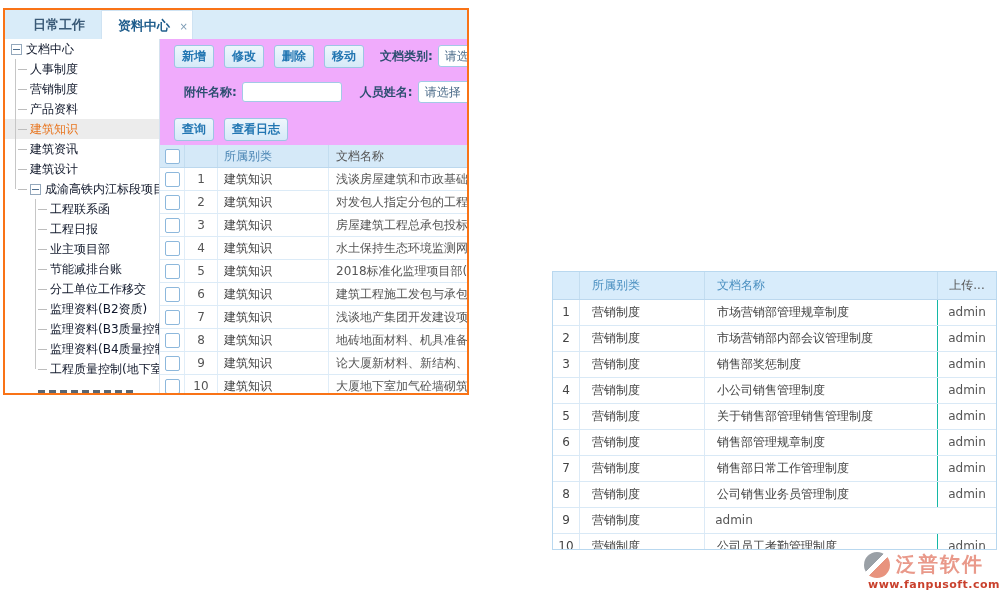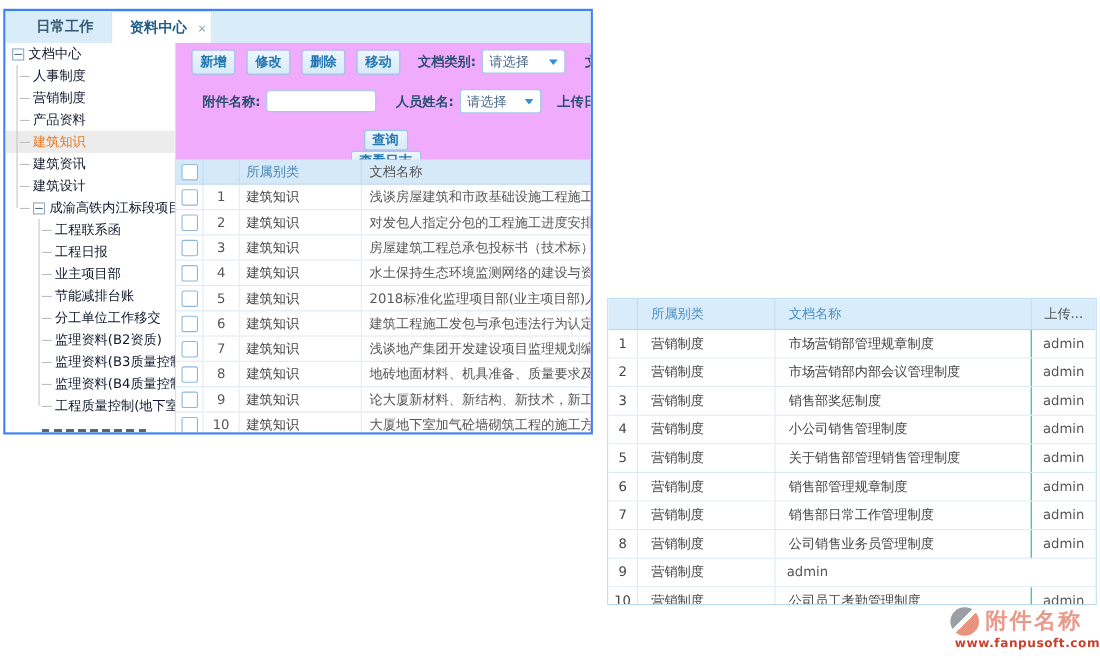--- a/index.html
+++ b/index.html
@@ -1,20 +1,20 @@
 <!DOCTYPE html>
 <html><head>
 <meta charset="utf-8">
 <style>
   html,body{margin:0;padding:0;background:#fff;}
   #screen{position:relative;width:1000px;height:600px;background:#fff;overflow:hidden;
           font-family:"DejaVu Sans","Liberation Sans",sans-serif;font-size:12px;color:#333;}
 
   
-  .win{position:absolute;left:3px;top:8px;width:536px;height:387px;border:2px solid #3b82f6;
+  .win{position:absolute;left:3px;top:8px;width:466px;height:387px;border:2px solid #f97316;
        background:#fff;box-sizing:border-box;overflow:hidden;}
   .tabbar{height:29px;background:#d9ecf9;border-bottom:1px solid #cfe3f3;display:flex;align-items:stretch;padding-left:12px;}
   .tab{padding:0 16px;line-height:29px;font-size:13px;font-weight:bold;color:#3a5a77;cursor:pointer;}
   .tab.active{background:#fff;color:#1f5d8c;border:1px solid #cfe3f3;border-bottom:none;position:relative;padding-right:22px;}
   .tab-close{position:absolute;top:1px;right:4px;font-size:10px;font-weight:normal;color:#7d9cb5;cursor:pointer;}
 
   
   .sidebar{position:absolute;left:0;top:29px;bottom:0;width:154px;border-right:1px solid #d5e2ee;background:#fff;overflow:hidden;}
   .tree-item{height:20px;display:flex;align-items:center;font-size:12px;color:#0f172a;cursor:pointer;white-space:nowrap;}
   .tree-item::before{content:"";width:9px;height:1px;background:#bdbdbd;margin-right:3px;flex:none;}
@@ -27,21 +27,21 @@
   .icon-box::after{content:"";position:absolute;left:1px;right:1px;top:4px;height:1px;background:#51708f;}
   .vline{position:absolute;width:1px;background:#c6c6c6;}
   .clipped-marks{position:absolute;left:33px;top:351px;width:96px;height:4px;
       background:repeating-linear-gradient(90deg,#5a6672 0 7px,transparent 7px 11px);}
 
   
   .main{position:absolute;left:155px;top:29px;right:0;bottom:0;overflow:hidden;background:#f0abfc;}
   .trow{display:flex;align-items:center;white-space:nowrap;}
   .row1{margin-top:5px;height:24px;padding-left:14px;}
   .row2{margin-top:13px;height:22px;padding-left:24px;}
-  .row3{margin-top:15px;height:23px;padding-left:14px;flex-direction:column;}
+  .row3{margin-top:15px;height:23px;padding-left:14px;}
   .btn{height:23px;padding:0 7px;margin-right:10px;background:linear-gradient(#eef6fc,#d6eaf8);
        border:1px solid #9dc5e4;border-radius:3px;color:#2276b2;font-size:12px;font-weight:bold;cursor:pointer;
        font-family:inherit;}
   .flabel{color:#2c4e70;font-weight:bold;margin-right:5px;}
   .select{width:60px;height:20px;border:1px solid #a3c9e6;border-radius:3px;background:#fff;
           display:inline-flex;align-items:center;justify-content:space-between;padding:0 6px;color:#4a6a88;cursor:pointer;flex:none;}
   .caret{width:0;height:0;border-left:4px solid transparent;border-right:4px solid transparent;border-top:5px solid #2e8ede;}
   .tinput{width:90px;height:18px;border:1px solid #a3c9e6;border-radius:3px;padding:0 4px;font-size:12px;font-family:inherit;} .ml18{margin-left:18px;} .ml17{margin-left:15px;}
 
   
@@ -404,17 +404,17 @@
           <span class="r-num">10</span>
           <span class="r-cat">营销制度</span>
           <span class="r-name">公司员工考勤管理制度</span>
           <span class="r-up">admin</span>
         </div>
       </div>
   </div>
 
   <div class="logo">
     <span class="logo-icon"></span>
-    <div class="logo-name">附件名称</div>
+    <div class="logo-name">泛普软件</div>
     <div class="logo-url">www.fanpusoft.com</div>
   </div>
 
 </div>
 
 </body></html>

